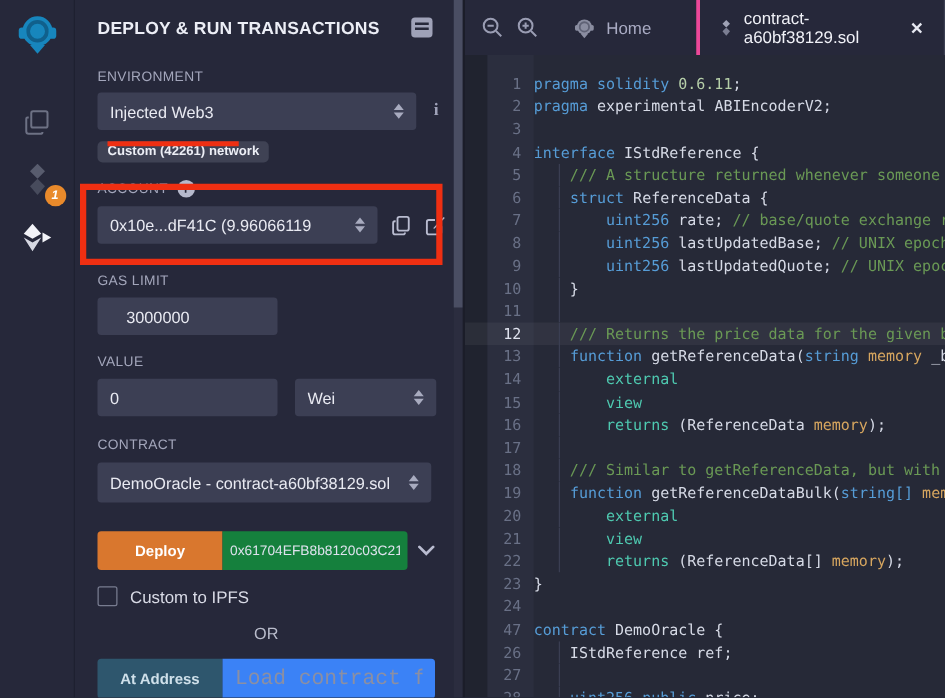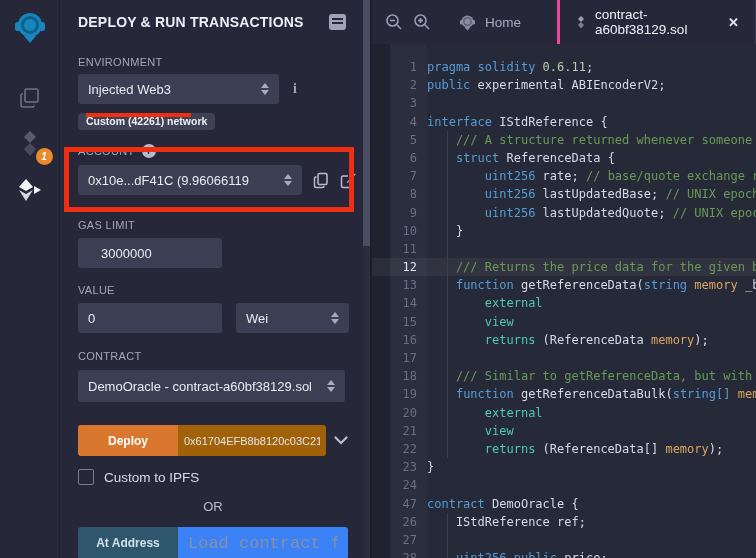--- a/index.html
+++ b/index.html
@@ -46,21 +46,21 @@
     height:30px; display:flex; align-items:center;
     color:#e9eaf2; font-size:13px; padding:0 10px; cursor:pointer;
   }
   .select { justify-content:space-between; }
   .sel-text { white-space:nowrap; overflow:hidden; }
   .spin { display:flex; flex-direction:column; align-items:center; margin-left:8px; flex:none; }
   .spin b, .spin i { display:block; width:0; height:0; border-left:4px solid transparent; border-right:4px solid transparent; }
   .spin b { border-bottom:5px solid #a8abbf; margin-bottom:2px; }
   .spin i { border-top:5px solid #a8abbf; }
   .env-row { display:flex; align-items:center; margin-top:6px; }
-  .env-select { width:201px; }
+  .env-select { width:255px; }
   .info-i { margin-left:14px; color:#9fa2b8; font-size:14px; font-weight:700; font-family:"Liberation Serif", serif; cursor:pointer; }
   .net-badge {
     display:inline-block; margin-top:9px;
     background:#3f4254; color:#eceef5; font-size:10.5px; font-weight:700;
     padding:2px 8px 3px; border-radius:4px;
   }
   .acct-label-row { margin-top:14px; display:flex; align-items:center; }
   .plus-icon {
     margin-left:7px; width:14px; height:14px; border-radius:50%;
     background:#b6b9cc; color:#26283a; font-size:12px; font-weight:700;
@@ -76,21 +76,21 @@
   .value-input { width:144px; cursor:text; }
   .wei-select { width:113px; margin-left:14px;text-align:center; }
   .contract-label { margin-top:17px; display:block; }
   .contract-select { width:267px; margin-top:8px; height:32px; }
   .deploy-row { display:flex; align-items:stretch; margin-top:23px; height:31px; width:270px; }
   .deploy-btn {
     flex:none; width:100px; background:#d9772e; border:none; border-radius:3px 0 0 3px;
     color:#fff; font-size:12px; font-weight:700; cursor:pointer; font-family:inherit;
   }
   .deploy-input {
-    flex:1; background:#a16207; border:none; border-radius:0 3px 3px 0;
+    flex:1; background:#15803d; border:none; border-radius:0 3px 3px 0;
     color:#dfe2ee; font-size:11px; padding:0 6px; font-family:inherit; min-width:0;
   }
   .deploy-caret { display:flex; align-items:center; margin-left:8px; cursor:pointer; }
   .ipfs-row { display:flex; align-items:center; margin-top:13px; cursor:pointer; }
   .checkbox { width:16px; height:16px; border:1px solid #787c90; border-radius:2px; background:transparent; flex:none; }
   .ipfs-label { margin-left:10px; font-size:13.5px; color:#d9dbe6; }
   .or-row { margin-top:14px; width:270px; text-align:center; font-size:13px; color:#b9bccb; }
   .ataddr-row { display:flex; align-items:stretch; margin-top:13px; height:32px; width:270px; }
   .ataddr-btn {
     flex:none; width:100px; background:#2e566d; border:none; border-radius:3px 0 0 3px;
@@ -304,21 +304,21 @@
       </svg>
       <span class="tab-label">contract-a60bf38129.sol</span>
       <span class="tab-close">✕</span>
     </div>
   </div>
   <div class="editor-body">
     <div class="gutter-strip1"></div>
     <div class="gutter-strip2"></div>
     <div style="position:relative;">
         <div class="code-line"><span class="num">1</span><span class="content"><span class="tk-k">pragma solidity </span><span class="tk-n">0.6.11</span><span class="tk-p">;</span></span></div>
-        <div class="code-line"><span class="num">2</span><span class="content"><span class="tk-k">public</span><span class="tk-p"> experimental ABIEncoderV2;</span></span></div>
+        <div class="code-line"><span class="num">2</span><span class="content"><span class="tk-k">pragma</span><span class="tk-p"> experimental ABIEncoderV2;</span></span></div>
         <div class="code-line"><span class="num">3</span><span class="content"></span></div>
         <div class="code-line"><span class="num">4</span><span class="content"><span class="tk-k">interface</span><span class="tk-p"> IStdReference {</span></span></div>
         <div class="code-line"><span class="num">5</span><span class="content"><span class="guide"></span><span class="tk-c">    /// A structure returned whenever someone requests for standard reference data.</span></span></div>
         <div class="code-line"><span class="num">6</span><span class="content"><span class="guide"></span><span class="tk-p">    </span><span class="tk-k">struct</span><span class="tk-p"> ReferenceData {</span></span></div>
         <div class="code-line"><span class="num">7</span><span class="content"><span class="guide"></span><span class="tk-p">        </span><span class="tk-k">uint256</span><span class="tk-p"> rate; </span><span class="tk-c">// base/quote exchange rate, multiplied by 1e18.</span></span></div>
         <div class="code-line"><span class="num">8</span><span class="content"><span class="guide"></span><span class="tk-p">        </span><span class="tk-k">uint256</span><span class="tk-p"> lastUpdatedBase; </span><span class="tk-c">// UNIX epoch of the last time when base price gets updated.</span></span></div>
         <div class="code-line"><span class="num">9</span><span class="content"><span class="guide"></span><span class="tk-p">        </span><span class="tk-k">uint256</span><span class="tk-p"> lastUpdatedQuote; </span><span class="tk-c">// UNIX epoch of the last time when quote price gets updated.</span></span></div>
         <div class="code-line"><span class="num">10</span><span class="content"><span class="guide"></span><span class="tk-p">    }</span></span></div>
         <div class="code-line"><span class="num">11</span><span class="content"><span class="guide"></span></span></div>
         <div class="code-line hl"><span class="num">12</span><span class="content"><span class="guide"></span><span class="tk-c">    /// Returns the price data for the given base/quote pair. Revert if not available.</span></span></div>

